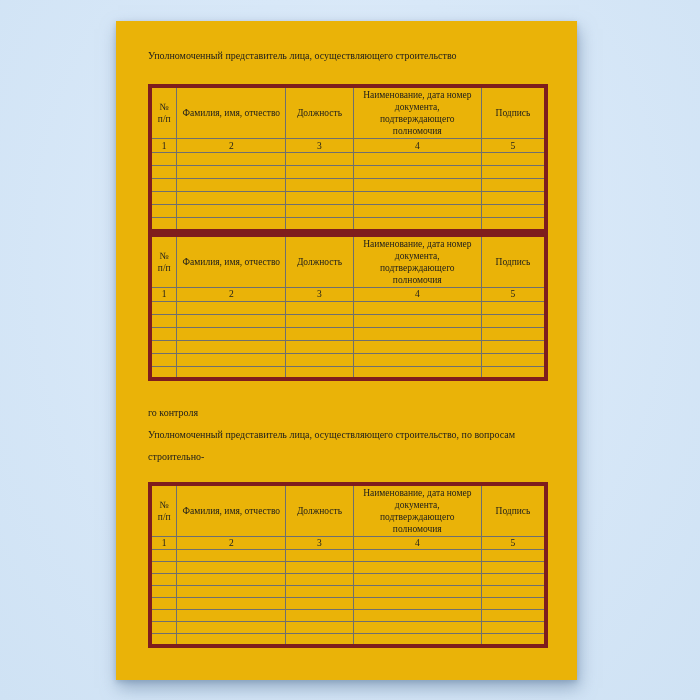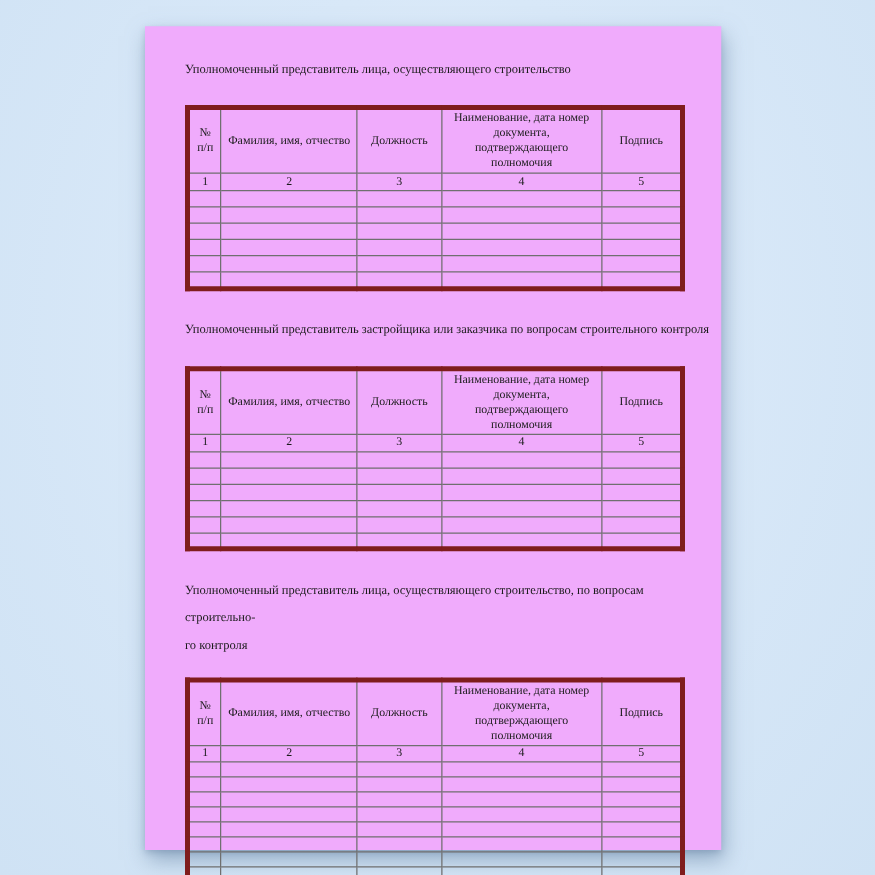--- a/index.html
+++ b/index.html
@@ -7,21 +7,21 @@
   body {
     font-family: "Liberation Serif", "DejaVu Serif", serif;
     background: radial-gradient(ellipse at 50% 38%, #e9f2fb 0%, #d8e8f8 45%, #cfe2f4 100%);
     position: relative;
     overflow: hidden;
   }
   .paper {
     position: absolute;
     left: 116px; top: 21px;
     width: 461px; height: 659px;
-    background: #f0abfc;
+    background: #eab308;
     box-shadow: 2px 8px 16px rgba(96, 125, 158, 0.55), 0 2px 5px rgba(96, 125, 158, 0.35);
   }
   .content {
     padding: 29px 29px 0 32px;
     color: #1c1c1c;
   }
   .heading {
     font-size: 10px;
     line-height: 12px;
     white-space: nowrap;
@@ -132,23 +132,20 @@
           <tr data-name="empty-row">
             <td data-name="empty-cell"></td>
             <td data-name="empty-cell"></td>
             <td data-name="empty-cell"></td>
             <td data-name="empty-cell"></td>
             <td data-name="empty-cell"></td>
           </tr>
         </tbody>
     </table>
 
-    <div class="heading h2" data-name="section-2-heading">
-      <span data-name="section-2-heading-line">Уполномоченный представитель застройщика или заказчика по вопросам строительного контроля</span>
-    </div>
     <table class="t2" data-name="representatives-table-2">
       <colgroup>
           <col class="c1">
           <col class="c2">
           <col class="c3">
           <col class="c4">
           <col class="c5">
         </colgroup>
       <thead>
         <tr class="head-row" data-name="table-2-header-row">
@@ -206,22 +203,22 @@
             <td data-name="empty-cell"></td>
             <td data-name="empty-cell"></td>
             <td data-name="empty-cell"></td>
             <td data-name="empty-cell"></td>
             <td data-name="empty-cell"></td>
           </tr>
         </tbody>
     </table>
 
     <div class="heading heading-multiline h3" data-name="section-3-heading">
+      <span data-name="section-3-heading-line-2">го контроля</span>
       <span data-name="section-3-heading-line-1">Уполномоченный представитель лица, осуществляющего строительство, по вопросам строительно-</span>
-      <span data-name="section-3-heading-line-2">го контроля</span>
     </div>
     <table class="t3" data-name="representatives-table-3">
       <colgroup>
           <col class="c1">
           <col class="c2">
           <col class="c3">
           <col class="c4">
           <col class="c5">
         </colgroup>
       <thead>

